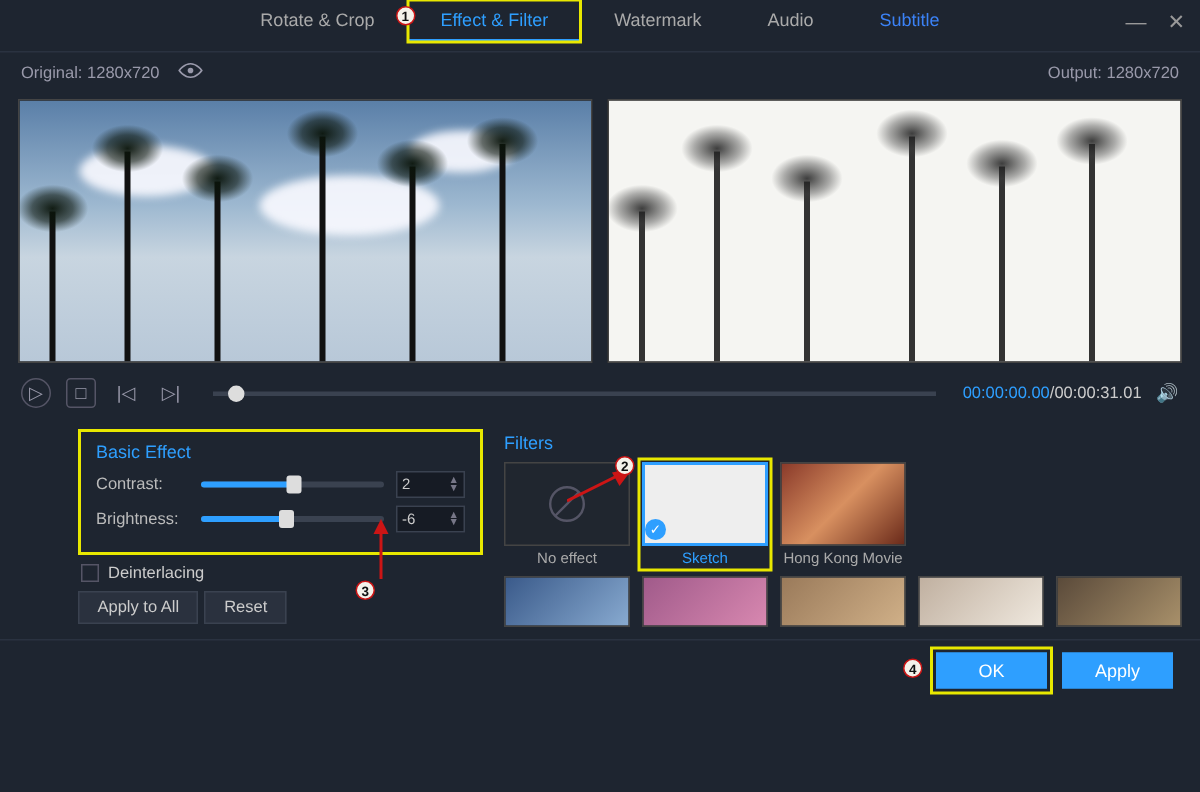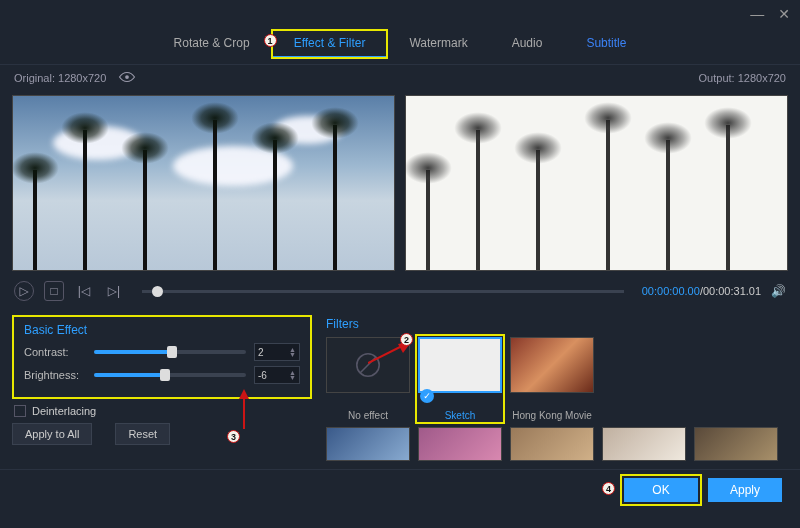--- a/index.html
+++ b/index.html
@@ -1,21 +1,21 @@
 <!DOCTYPE html>
 <html><head>
 <meta charset="utf-8">
 <style>
   * { box-sizing: border-box; margin: 0; padding: 0; font-family: Arial, sans-serif; }
   body { background: #1e2530; color: #ccc; width: 800px; height: 528px; overflow: hidden; font-size: 12px; }
   
   .window-controls { position: absolute; top: 6px; right: 10px; display: flex; gap: 14px; }
   .window-controls span { color: #999; font-size: 14px; cursor: pointer; }
   
-  .tabs { display: flex; justify-content: center; gap: 0; padding: 30px 0 6px; border-bottom: 1px solid #2a3240; }
+  .tabs { display: flex; justify-content: center; gap: 0; padding: 0 0 6px; border-bottom: 1px solid #2a3240; }
   .tab { padding: 6px 22px; color: #aaa; cursor: pointer; position: relative; }
   .tab.active { color: #2e9fff; }
   .tab.active-border { border-bottom: 2px solid #2e9fff; }
   .highlight-yellow { outline: 2px solid #e8e800; outline-offset: -1px; }
   
   .info-bar { display: flex; justify-content: space-between; align-items: center; padding: 6px 14px; font-size: 11px; color: #99a; }
   .info-bar .center { color: #bbb; }
   .eye-icon svg { width: 18px; height: 12px; }
   
   .previews { display: flex; padding: 4px 12px; gap: 10px; }
@@ -31,43 +31,43 @@
   .transport { display: flex; align-items: center; padding: 6px 14px; gap: 10px; }
   .transport .tbtn { width: 20px; height: 20px; border: 1px solid #556; border-radius: 3px; display: flex; align-items: center; justify-content: center; color: #99a; cursor: pointer; }
   .transport .play { border-radius: 50%; }
   .transport .seek { flex: 1; height: 3px; background: #3a4250; position: relative; margin: 0 8px; }
   .transport .seek .knob { position: absolute; left: 2%; top: -4px; width: 11px; height: 11px; background: #ddd; border-radius: 50%; }
   .transport .time { color: #2e9fff; font-size: 11px; }
   .transport .time .dur { color: #ccc; }
   .vol-icon { color:#99a; }
   
   .bottom { display: flex; padding: 8px 12px 4px; gap: 14px; }
-  .basic-effect { width: 300px; position: relative; }
+  .basic-effect { width: 300px; position: relative; margin-left: 40px; }
   .basic-effect .box { border: 2px solid #e8e800; padding: 6px 10px 8px; }
   .basic-effect h4 { color: #2e9fff; font-size: 12px; font-weight: normal; margin-bottom: 6px; }
   .row { display: flex; align-items: center; margin: 5px 0; }
   .row label { width: 62px; font-size: 11px; color: #bbb; }
   .slider { flex: 1; height: 4px; background: #3a4250; position: relative; margin: 0 8px; border-radius: 2px; }
   .slider .fill { position: absolute; left: 0; height: 100%; background: #2e9fff; border-radius: 2px; }
   .slider .knob { position: absolute; top: -4px; width: 10px; height: 12px; background: #ddd; border-radius: 2px; transform: translateX(-50%); }
   .valbox { width: 46px; height: 18px; background: #161b24; border: 1px solid #3a4250; display: flex; align-items: center; justify-content: space-between; padding: 0 3px; font-size: 10px; color: #ccc; }
   .spinners { display: flex; flex-direction: column; line-height: 5px; font-size: 7px; color: #778; }
   .checkbox-row { display: flex; align-items: center; margin: 6px 0 6px 2px; gap: 6px; font-size: 11px; color: #ccc; }
   .checkbox { width: 12px; height: 12px; border: 1px solid #556; background: #1e2530; }
-  .btnrow { display: flex; gap: 23px; }
+  .btnrow { display: flex; gap: 4px; }
   .btnrow button { background: #2a313e; border: 1px solid #3a4250; color: #ccc; padding: 4px 12px; font-size: 11px; cursor: pointer; }
   
   .filters { flex: 1; }
   .filters h4 { color: #2e9fff; font-size: 12px; font-weight: normal; margin: 2px 0 6px; }
   .filter-grid { display: flex; gap: 8px; }
   .filter-item { width: 84px; text-align: center; cursor: pointer; }
   .thumb { width: 84px; height: 56px; background: #333; border: 1px solid #444; position: relative; overflow:hidden; }
   .thumb.noeffect { background: #20262f; display:flex; align-items:center; justify-content:center; }
   .thumb.noeffect svg { width:32px; height:32px; }
-  .filter-item .lbl { font-size: 10px; color: #aaa; margin-top: 17px; display: block; }
+  .filter-item .lbl { font-size: 10px; color: #aaa; margin-top: 3px; display: block; }
   .filter-item.selected .thumb { border: 2px solid #2e9fff; }
   .filter-item.selected .lbl { color: #2e9fff; }
   .filter-item.selected { position: relative; }
   .sel-check { position: absolute; left: 2px; bottom: 18px; width: 14px; height: 14px; background: #2e9fff; border-radius: 50%; display:flex; align-items:center; justify-content:center; color:#fff; font-size:9px; }
   .filter-item.hl { outline: 2px solid #e8e800; outline-offset: 1px; }
   .filter-row2 { display: flex; gap: 8px; margin-top: 6px; }
   .filter-row2 .thumb { width: 84px; height: 34px; }
   
   .footer { display: flex; justify-content: flex-end; gap: 10px; padding: 8px 18px; border-top: 1px solid #2a3240; margin-top:4px; }
   .footer button { width: 74px; height: 24px; border: 1px solid #2e9fff; background: #2e9fff; color: #fff; font-size: 12px; cursor: pointer; }

